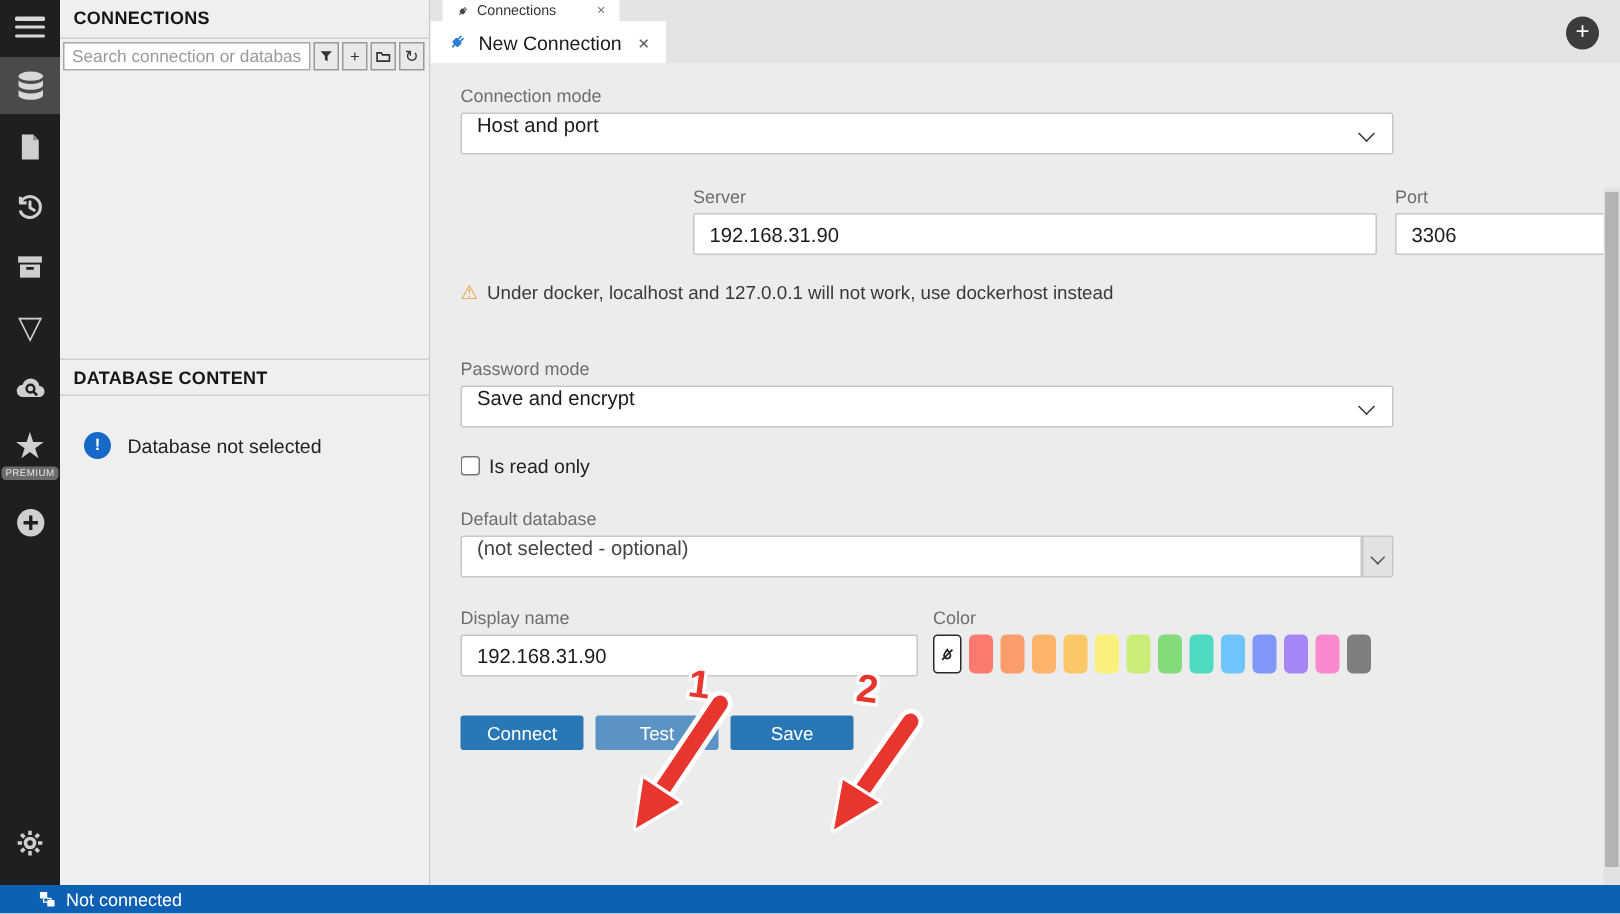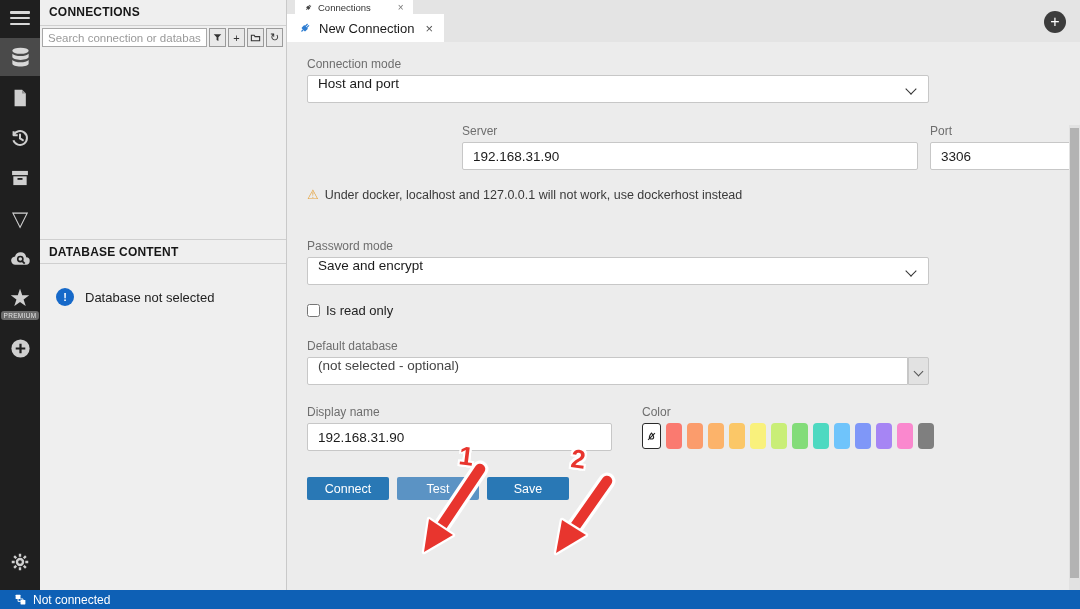--- a/index.html
+++ b/index.html
@@ -68,21 +68,21 @@
   .btn.primary { background:#2978b5; }
   .btn.light { background:#5b93c4; }
   .connected-box { margin-left:3px; height:43px; border:3px solid #e1342a; border-radius:3px; display:flex; align-items:center; gap:7px; padding:0 15px; font-size:13px; color:#111; }
   .check-circle { width:14px; height:14px; border-radius:50%; background:#2fa94f; color:#fff; font-size:9px; font-weight:bold; display:flex; align-items:center; justify-content:center; }
 
   
   .v-scroll { position:absolute; right:0; top:83px; bottom:0; width:11px; background:#e2e2e2; }
   .v-thumb { position:absolute; top:3px; left:1px; width:9px; height:450px; background:#b3b3b3; }
 
   
-  .statusbar { position:absolute; left:0; bottom:0; width:1080px; height:19px; background:#0e60b5; color:#fff; display:flex; align-items:center; gap:6px; padding-left:14px; font-size:12px; }
+  .statusbar { position:absolute; left:0; bottom:0; width:1080px; height:19px; background:#0e60b5; color:#fff; display:flex; align-items:center; gap:6px; padding-left:25px; font-size:12px; }
 
   
   .overlay { position:absolute; inset:0; pointer-events:none; z-index:40; }
   .anno-num { position:absolute; z-index:41; font-size:26px; font-weight:bold; color:#e8352e; pointer-events:none;
     text-shadow:-2px -2px 0 #fff, 2px -2px 0 #fff, -2px 2px 0 #fff, 2px 2px 0 #fff, 0 -2px 0 #fff, 0 2px 0 #fff, -2px 0 0 #fff, 2px 0 0 #fff; transform:rotate(7deg); }
 </style>
 </head>
 <body>
 
 <div class="app">
@@ -255,21 +255,21 @@
       </div>
 
       <div class="f-label" style="margin-top:21px;">Default database</div>
       <div class="dd-wrap">
         <div class="selectbox">
           <span>(not selected - optional)</span>
         </div>
         <div class="dd-btn"></div>
       </div>
 
-      <div class="row" style="margin-top:20px;gap:20px;">
+      <div class="row" style="margin-top:20px;">
         <div style="width:305px;">
           <div class="f-label">Display name</div>
           <input class="tinput" style="width: 305px;" value="192.168.31.90">
         </div>
         <div style="margin-left:10px;">
           <div class="f-label">Color</div>
           <div class="color-area">
             <div class="nocolor-btn">
               <svg width="11" height="11" viewBox="0 0 24 24" fill="none" stroke="#222" stroke-width="2.4">
                 <path d="M12 4.5c2.8 3.7 4.7 6 4.7 8.4a4.7 4.7 0 0 1-9.4 0C7.3 10.5 9.2 8.2 12 4.5z"></path>

